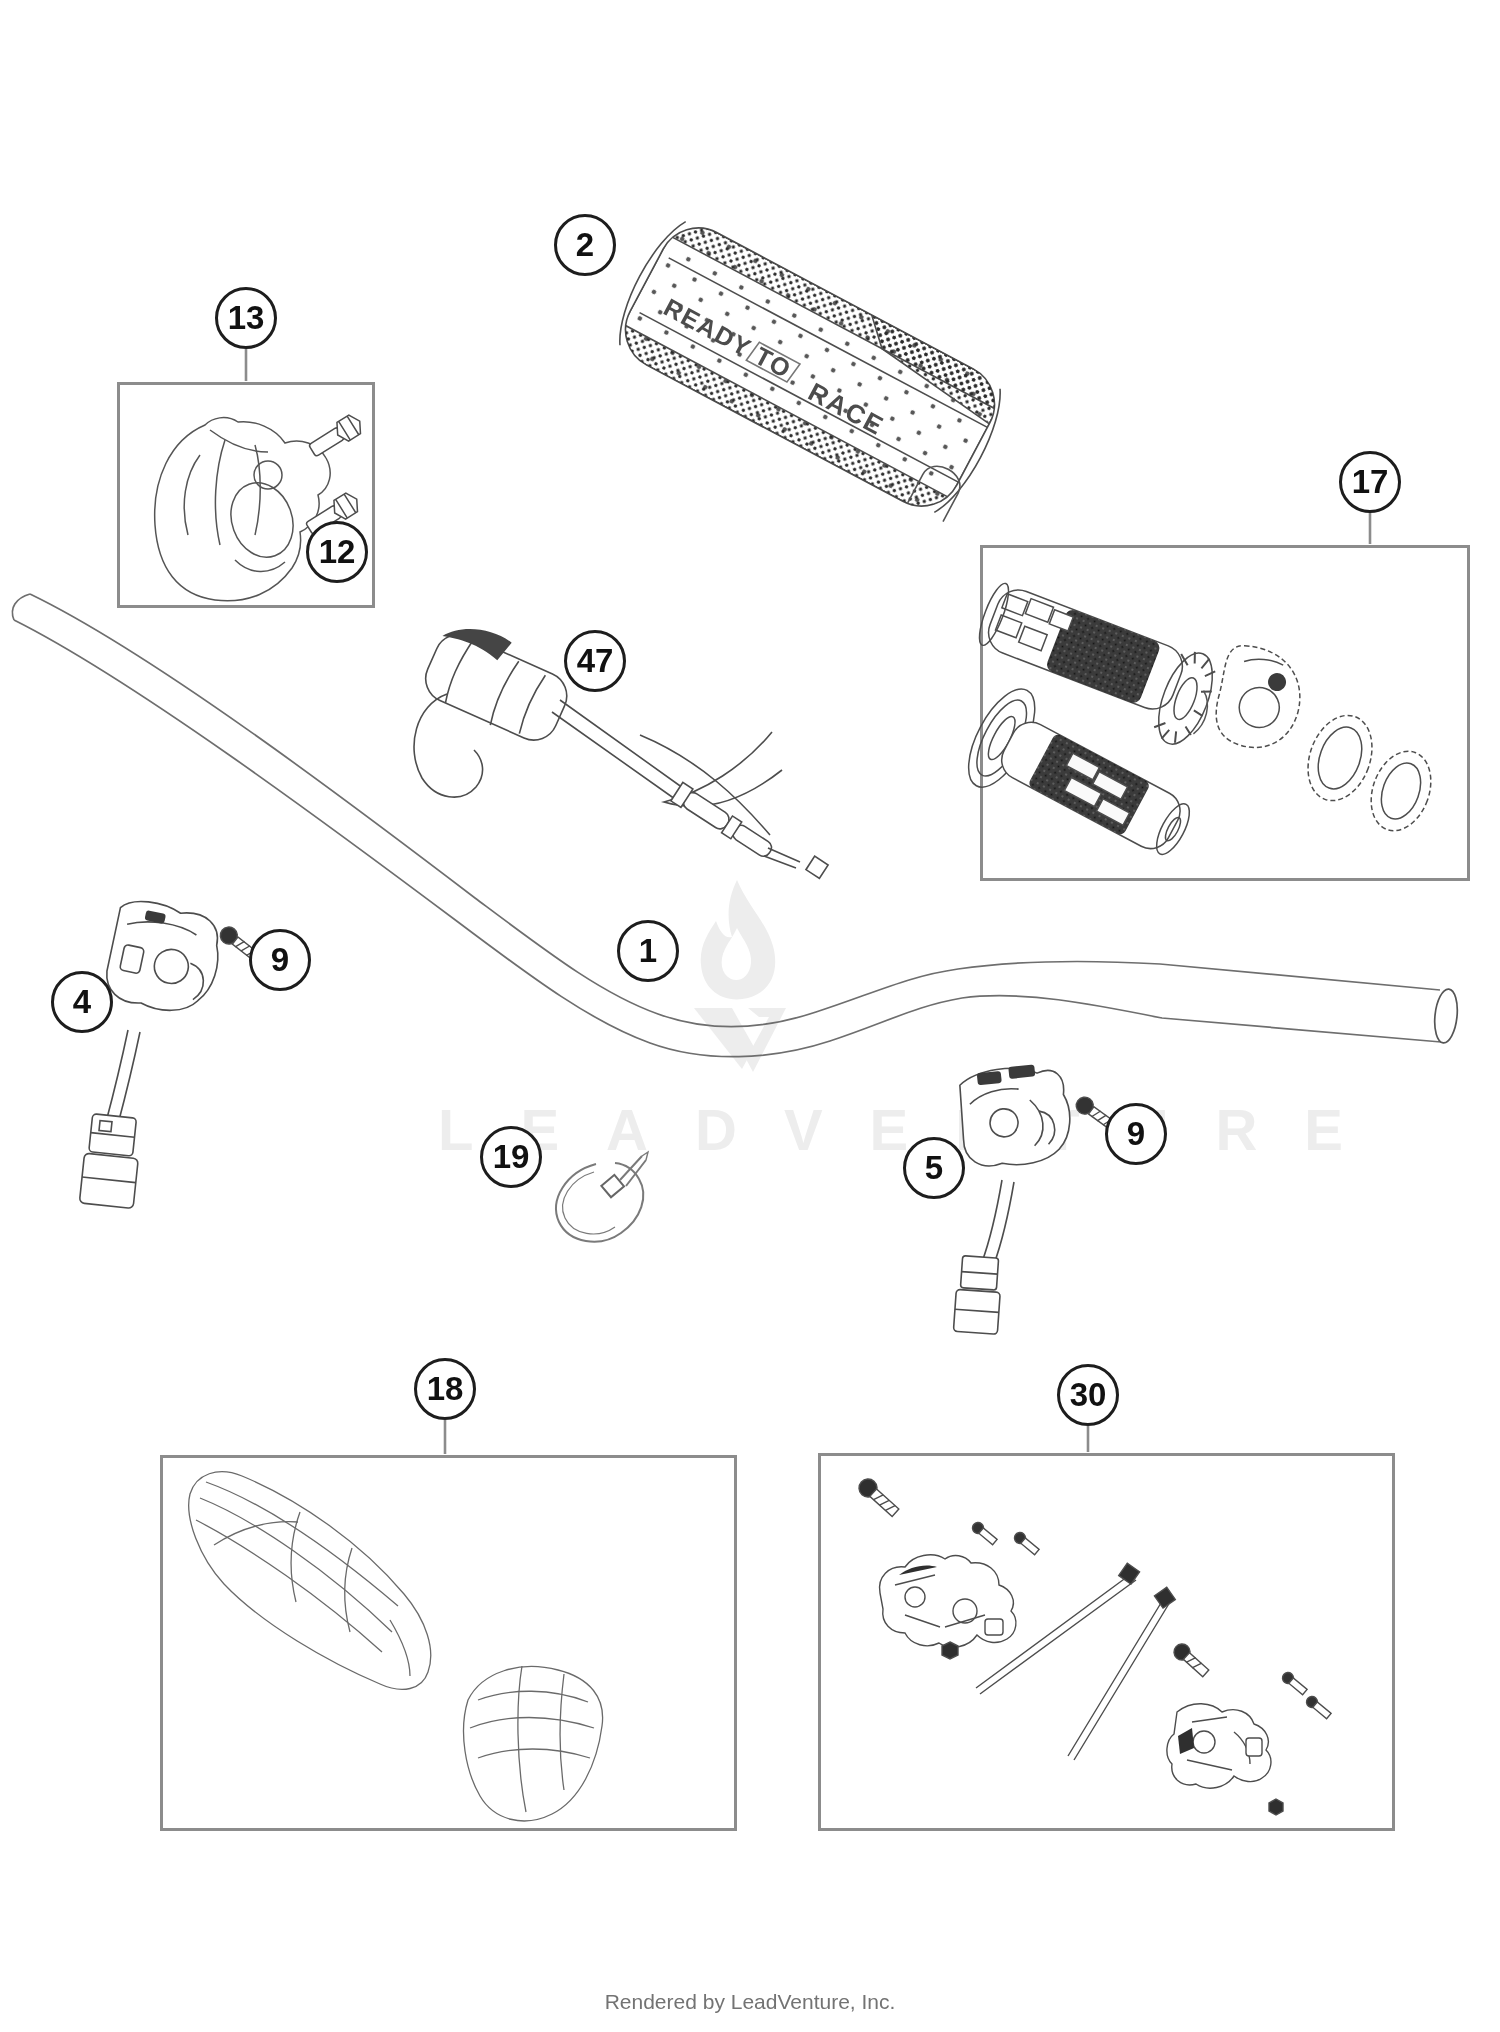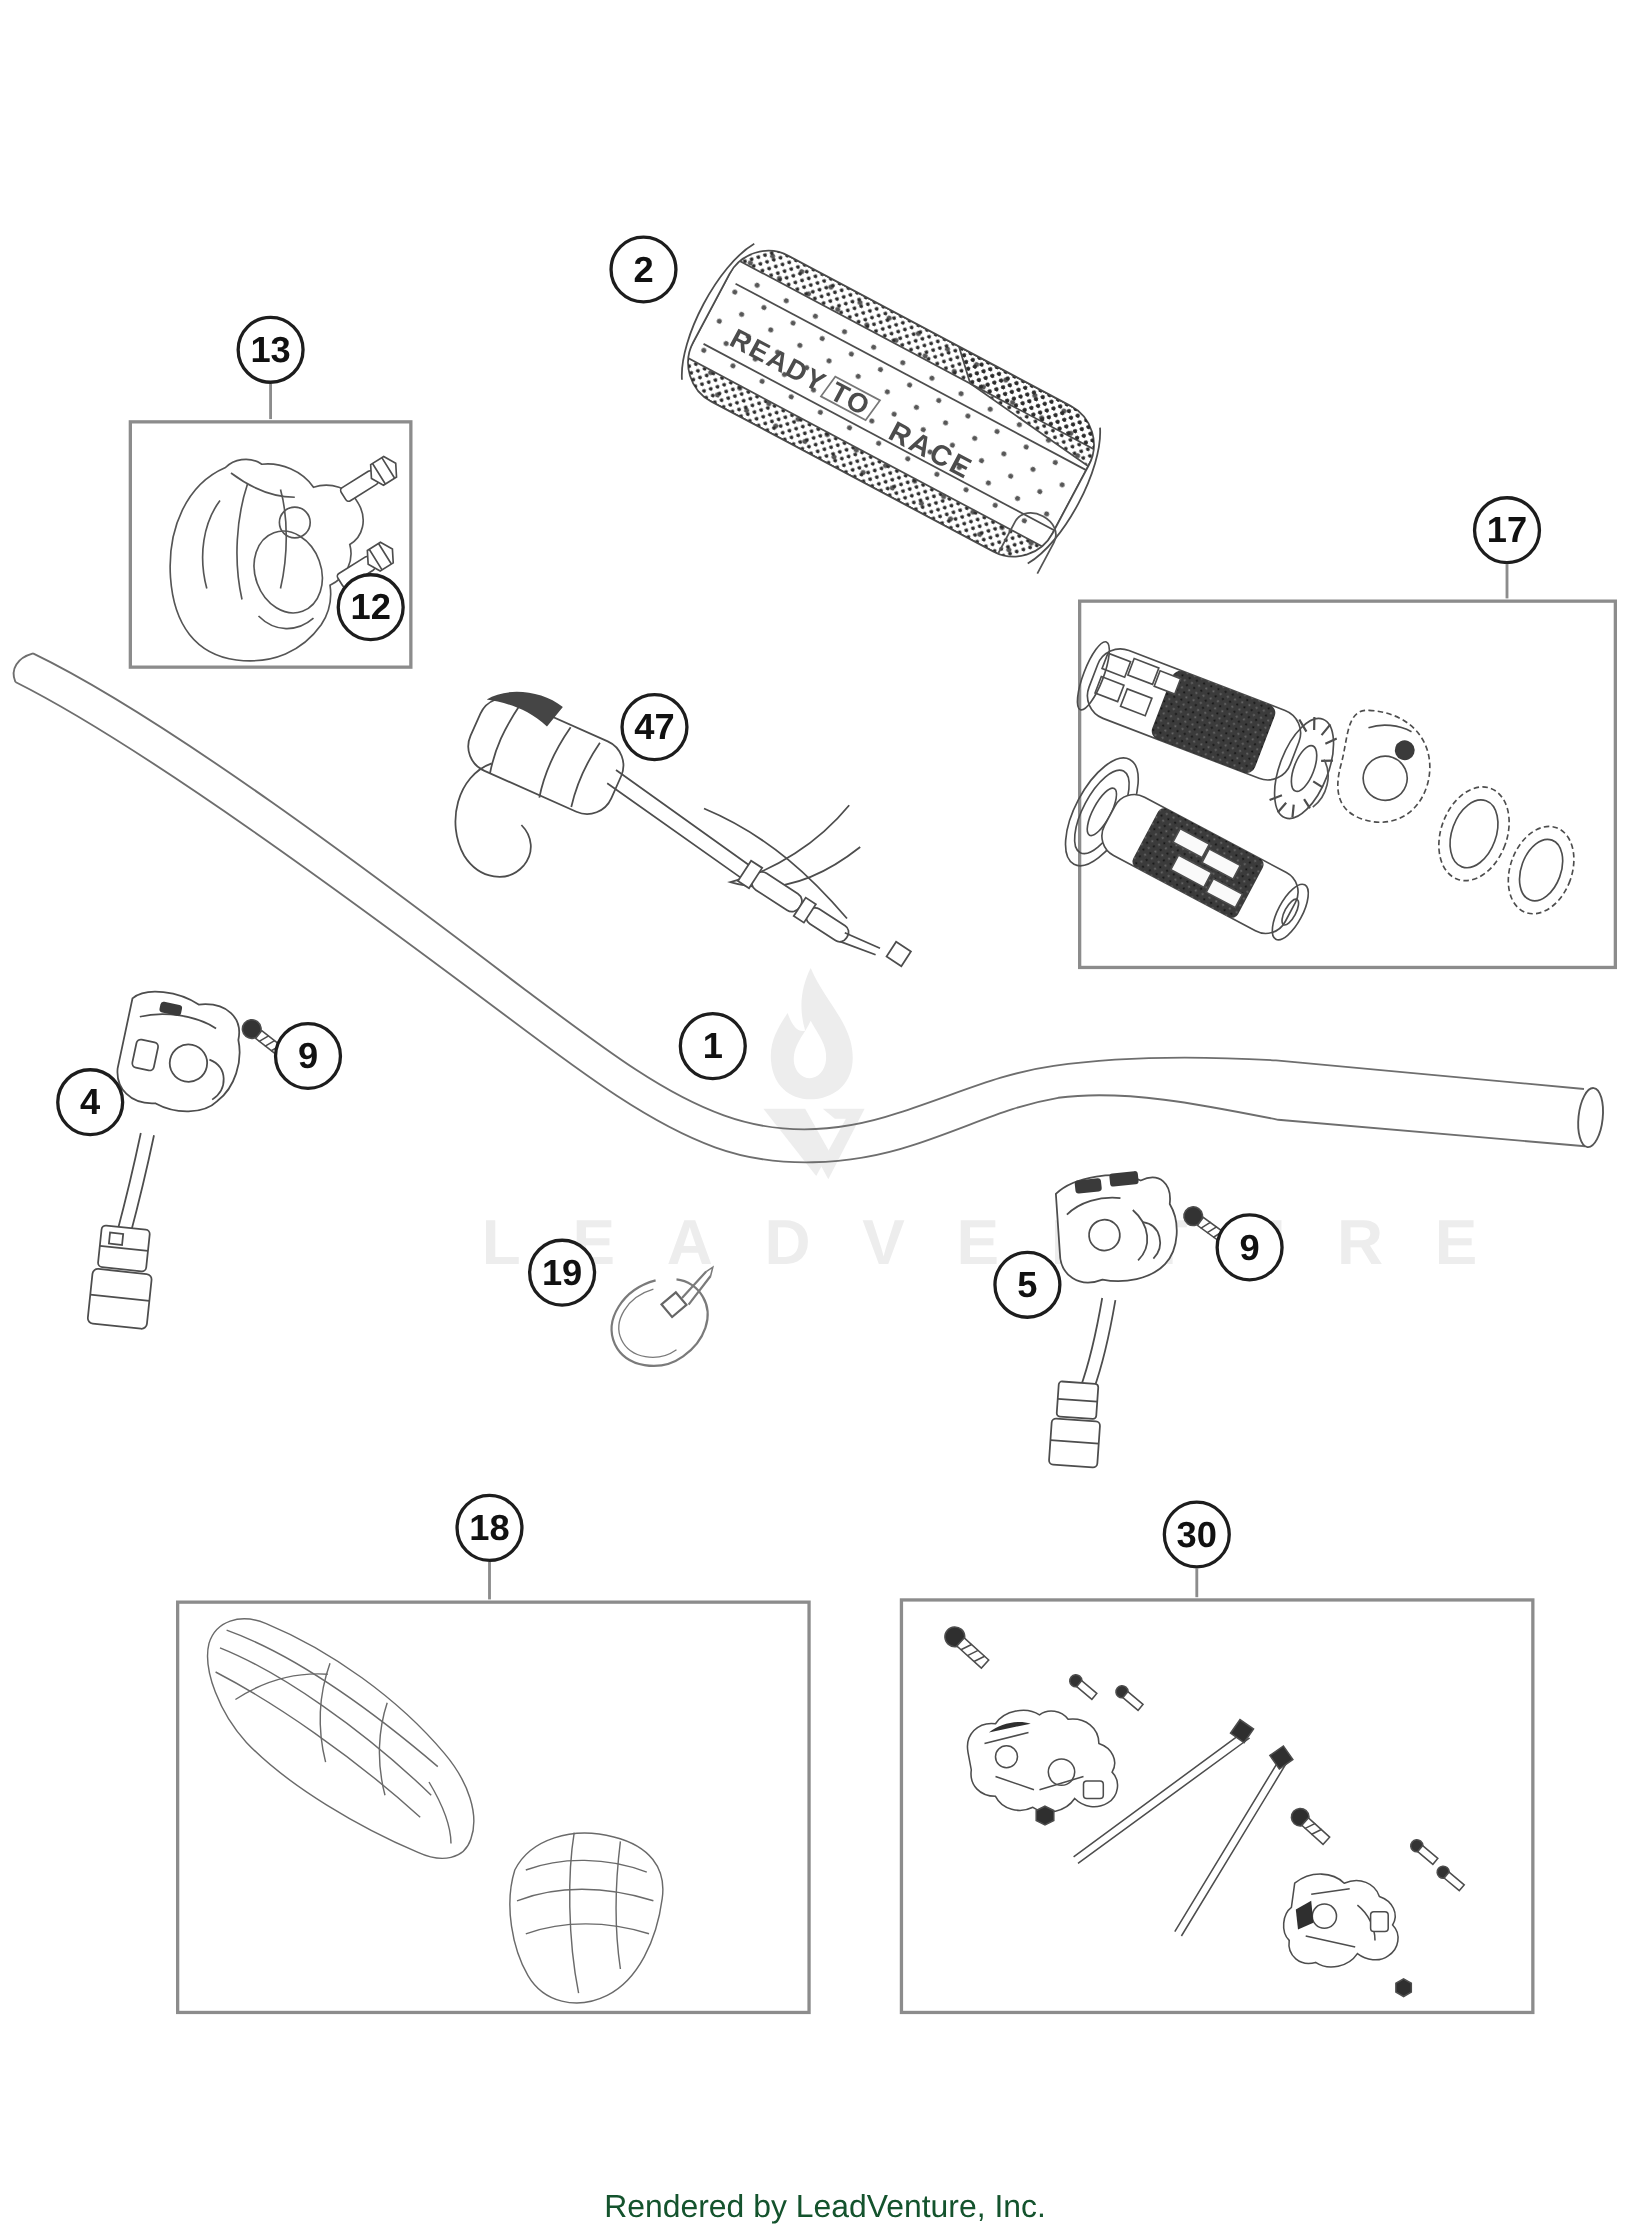--- a/index.html
+++ b/index.html
@@ -10,21 +10,21 @@
   .pbox{position:absolute;border:3px solid #8c8c8c;background:transparent;z-index:1;}
   #box13{left:117px;top:382px;width:252px;height:220px;}
   #box17{left:980px;top:545px;width:484px;height:330px;}
   #box19{left:160px;top:1455px;width:571px;height:370px;}
   #box20{left:818px;top:1453px;width:571px;height:372px;}
   #art{position:absolute;left:0;top:0;z-index:2;}
   .callout{position:absolute;z-index:3;width:62px;height:62px;border:3px solid #1d1d1d;
            border-radius:50%;background:#fff;display:flex;align-items:center;justify-content:center;
            font-size:33px;font-weight:bold;color:#111;box-sizing:border-box;}
   .footer{position:absolute;left:0;right:0;top:1990px;z-index:3;text-align:center;
-          font-size:29px;color:#14532d;letter-spacing:0px;}
+          font-size:21px;color:#737373;letter-spacing:0px;}
 </style>
 </head>
 <body>
 
 <div id="stage">
 
   <div class="wm-text">LEADVENTURE</div>
 
   <div class="pbox" id="box13"></div>
   <div class="pbox" id="box17"></div>

